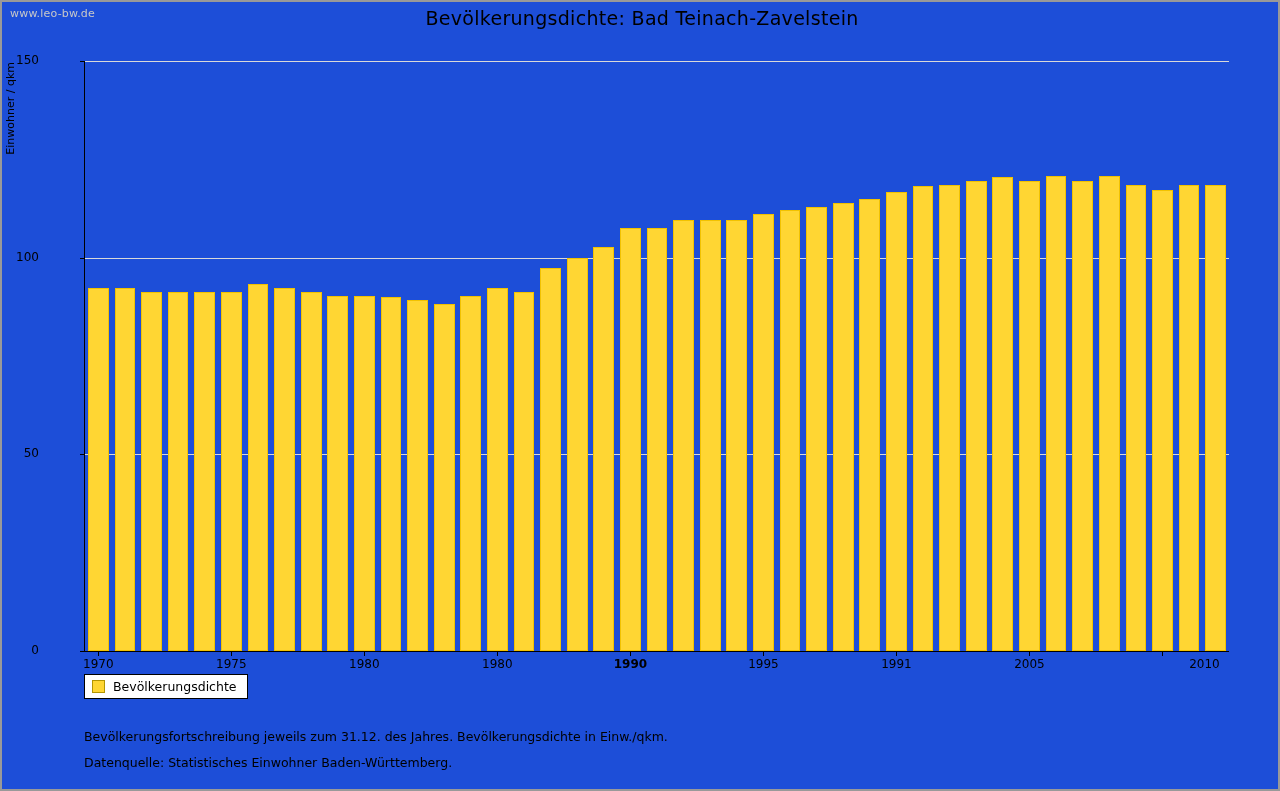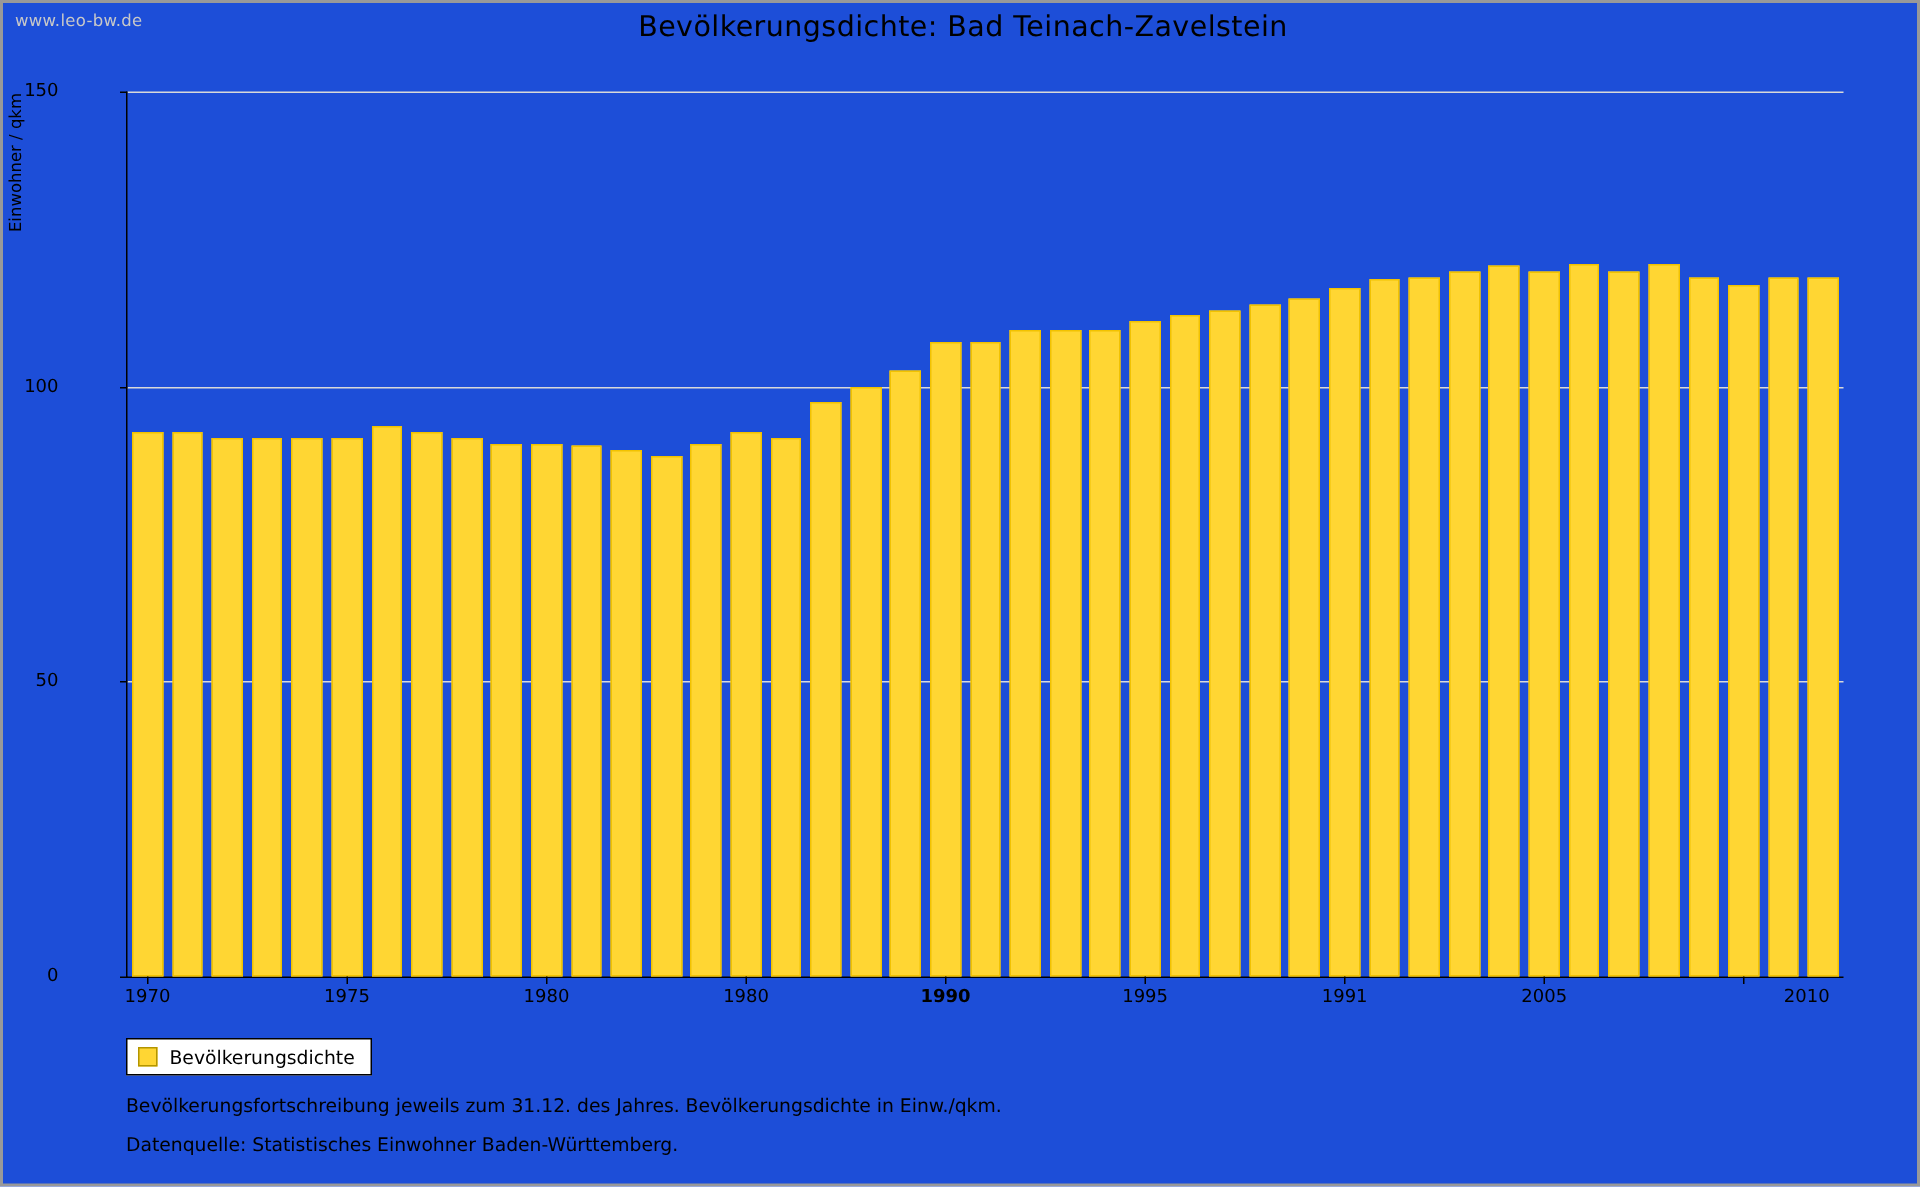--- a/index.html
+++ b/index.html
@@ -107,21 +107,21 @@
     top: 596px;
     font-size: 12px;
     color: #000000;
     transform: translateX(-50%);
     white-space: nowrap;
     text-align: right;
   }
   #legend {
     position: absolute;
     left: 82px;
-    top: 690px;
+    top: 672px;
     border: 1px solid #000000;
     background: #ffffff;
     padding: 4px 10px 4px 7px;
     display: inline-flex;
     align-items: center;
     gap: 8px;
   }
   #legend-swatch {
     width: 11px;
     height: 11px;

